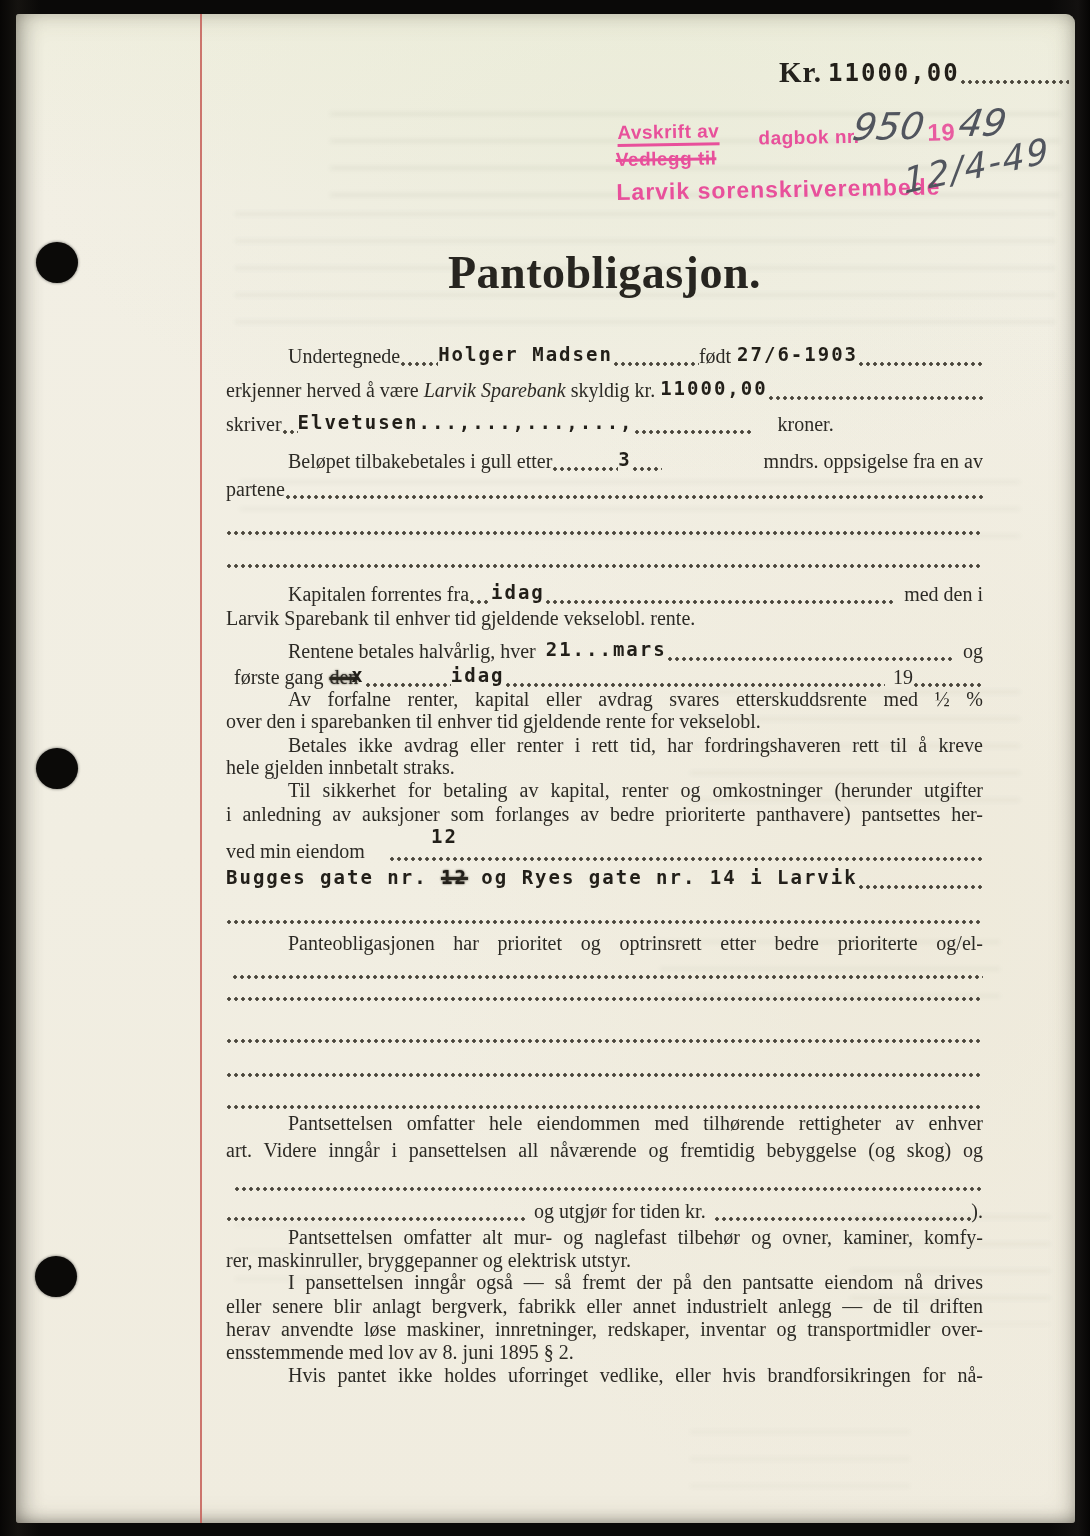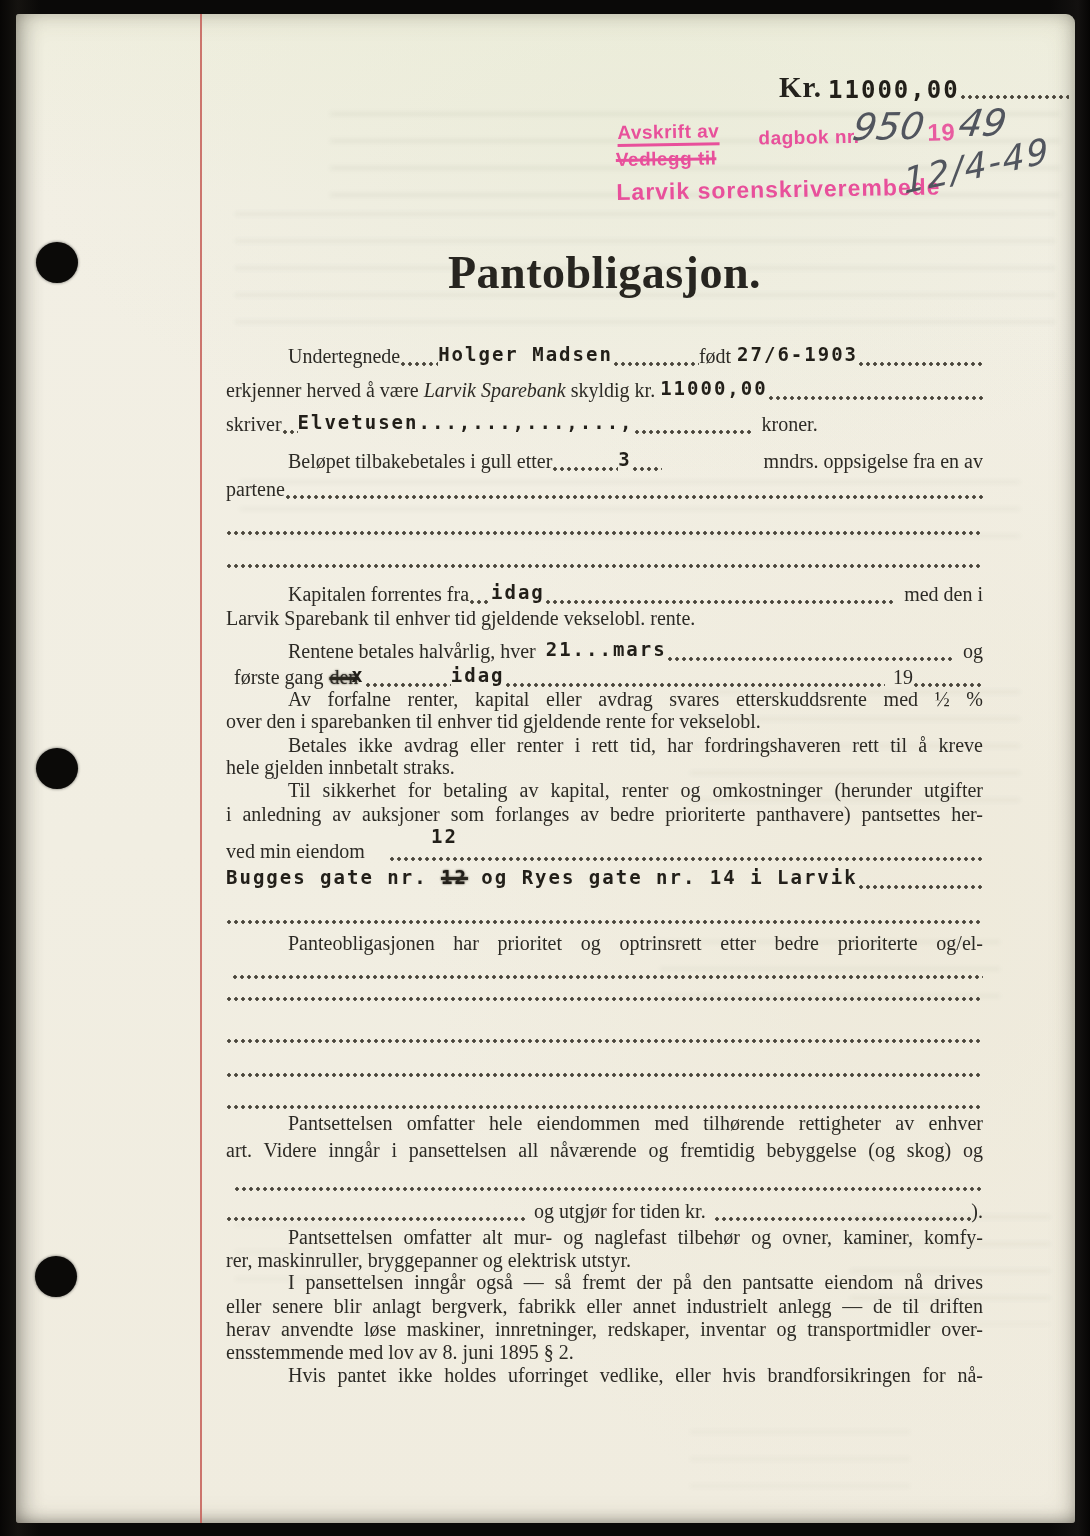--- a/index.html
+++ b/index.html
@@ -19,21 +19,21 @@
       linear-gradient(180deg,#efeede 0,#f2efe4 12%,#f1eee2 55%,#f0ecdf 100%);
     border-radius:3px 9px 3px 3px;
     box-shadow: inset 0 0 28px rgba(90,78,48,.18), inset 14px 0 26px -14px rgba(0,0,0,.45), inset -10px 0 20px -12px rgba(0,0,0,.3), inset 0 -10px 18px -12px rgba(0,0,0,.35);
   }
   .red-line{position:absolute;left:200px;top:14px;bottom:13px;width:2px;background:#c55f58;opacity:.85;}
   .hole{position:absolute;left:36px;width:42px;height:41px;border-radius:50%;background:#0b0a08;box-shadow:0 0 3px rgba(0,0,0,.6);}
   .ghost{position:absolute;filter:blur(2px);opacity:.5;pointer-events:none;
     background:repeating-linear-gradient(180deg, rgba(110,116,96,.16) 0 4px, rgba(0,0,0,0) 4px 27px);}
 
   
-  .amount{position:absolute;left:779px;top:71px;display:flex;align-items:flex-end;width:290px;}
+  .amount{position:absolute;left:779px;top:56px;display:flex;align-items:center;width:290px;}
   .amount .cur{font-size:29px;font-weight:700;color:#24221d;letter-spacing:1px;white-space:pre;}
   .tw{font-family:"DejaVu Sans Mono", monospace;font-weight:700;font-size:19px;letter-spacing:2px;color:#221f19;white-space:pre;position:relative;top:-2px;}
   .amount .tw{font-size:24px;top:0;}
 
   
   .stamp{position:absolute;left:616px;top:112px;width:470px;height:110px;transform:rotate(-1deg);}
   .pk{font-family:"Liberation Sans", sans-serif;font-weight:700;color:#e8509b;letter-spacing:.5px;}
   .st-avskrift{position:absolute;left:2px;top:6px;font-size:19px;border-bottom:3px solid #e8509b;padding-bottom:0px;}
   .st-vedlegg{position:absolute;left:0px;top:33px;font-size:19px;text-decoration:line-through 3px;}
   .st-dagbok{position:absolute;left:143px;top:14px;font-size:19px;}
@@ -122,21 +122,21 @@
     <span class="tw">11000,00</span>
     <span class="dots"></span>
   </div>
 
   <div class="ln" style="top:413px">
     <span class="p">skriver</span>
     <span class="dots dfix" style="width:16px"></span>
     <span class="tw">Elvetusen</span>
     <span class="tw">...,...,...,...,</span>
     <span class="dots dfix" style="width:120px"></span>
-    <span class="p" style="margin-left:8px">kroner.</span>
+    <span class="p" style="margin-left:24px">kroner.</span>
     <span class="sp"></span>
   </div>
 
   <div class="ln" style="top:450px;padding-left:62px">
     <span class="p">Beløpet tilbakebetales i gull etter</span>
     <span class="dots dfix" style="width:66px"></span>
     <span class="tw">3</span>
     <span class="dots dfix" style="width:30px"></span>
     <span class="sp"></span>
     <span class="p">mndrs. oppsigelse fra en av</span>

